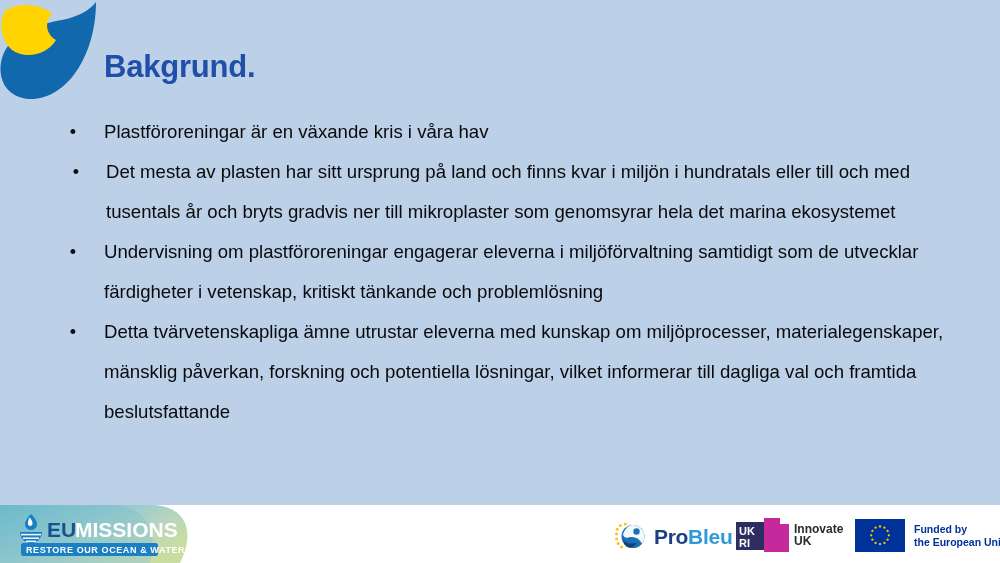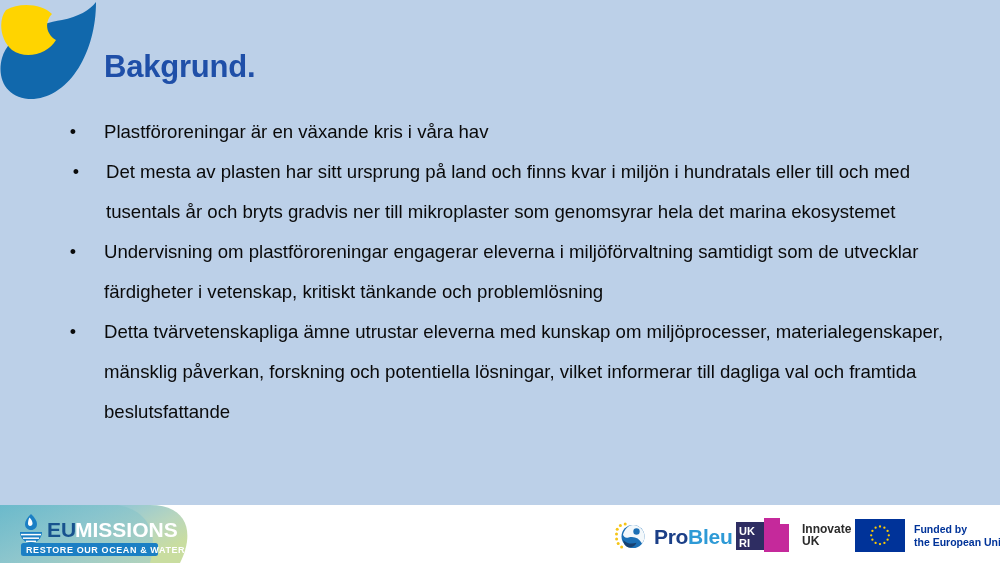--- a/index.html
+++ b/index.html
@@ -119,21 +119,20 @@
   .probleu-pro { color: #1b3f87; }
   .probleu-bleu { color: #2e9ad6; }
 
   
   .ukri {
     position: absolute;
     left: 736px;
     top: 518px;
     display: flex;
     align-items: center;
-    gap: 8px;
   }
   .ukri-mark { position: relative; width: 58px; height: 34px; }
   .ukri-text {
     font-size: 12px;
     font-weight: bold;
     color: #2b2b2b;
     line-height: 12px;
     white-space: nowrap;
   }
 

